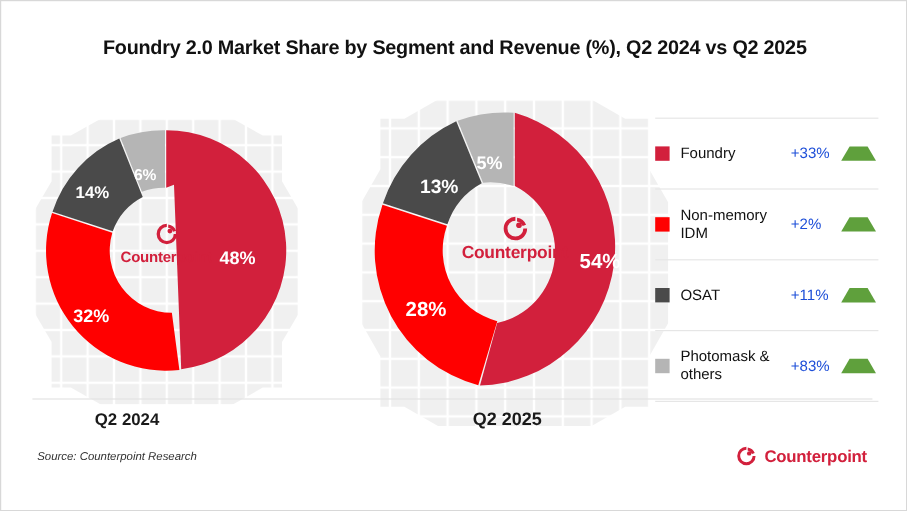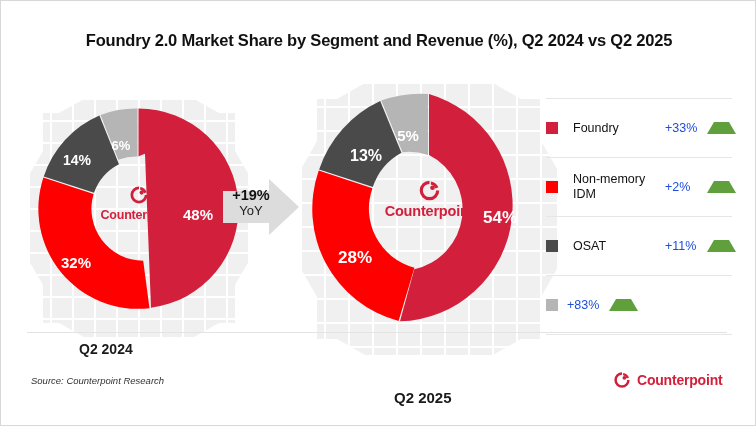--- a/index.html
+++ b/index.html
@@ -103,21 +103,21 @@
     width: 700px;
     height: 1px;
     background: #e3e3e3;
   }
   .period {
     position: absolute;
     color: #1a1a1a;
     white-space: nowrap;
   }
   .period-left  { left: 78px;  top: 340px; font-size: 14px; font-weight: bold; }
-  .period-right { left: 393px; top: 340px; font-size: 15px; font-weight: bold; margin-top: 48px; }
+  .period-right { left: 393px; top: 340px; font-size: 15px; font-weight: bold; }
 
   
   .source {
     position: absolute;
     left: 30px;
     top: 374px;
     font-size: 9.5px;
     font-style: italic;
     color: #333333;
   }
@@ -159,21 +159,20 @@
     height: 12px;
     flex: 0 0 12px;
     margin-right: 9px;
   }
   .legend-label {
     font-size: 12.5px;
     color: #111111;
     line-height: 1.18;
     width: 92px;
     flex: 0 0 92px;
-    margin-left: 6px;
   }
   .legend-delta {
     font-size: 12.5px;
     color: #1d4ed8;
     width: 42px;
     flex: 0 0 42px;
     text-align: left;
   }
   .legend-tri {
     width: 0; height: 0;
@@ -238,29 +237,20 @@
     <div class="center-logo" style="left:26px; top:83px; width:161px;">
       <svg class="mark" width="20" height="20" viewBox="0 0 40 40">
         <path d="M20 3 A17 17 0 1 0 37 20 L31.5 20 A11.5 11.5 0 1 1 20 8.5 Z" fill="#d2203c"></path>
         <path d="M22.5 4.2 A16.5 16.5 0 0 1 35.5 14.5 L30.5 16.4 A11.2 11.2 0 0 0 22.3 9.6 Z" fill="#d2203c"></path>
         <circle cx="25.2" cy="15.2" r="4.1" fill="#d2203c"></circle>
       </svg>
       <span class="word" style="font-size:12.5px;">Counterpoint</span>
     </div>
   </div>
 
-  <div class="arrow-badge">
-    <svg width="76" height="56" viewBox="0 0 76 56" style="position:absolute;left:0;top:0;">
-      <path d="M0 12 H46 V0 L76 28 L46 56 V44 H0 Z" fill="#dcdcdc"></path>
-    </svg>
-    <div class="txt">
-      <span class="pct">+19%</span>
-      <span class="yoy">YoY</span>
-    </div>
-  </div>
 
   <div class="donut-wrap" style="left:305px; top:86px; width:246px; height:246px;">
     <svg class="donut-svg" width="246" height="246" viewBox="0 0 246 246">
 
       <path fill="#d2203c" d="M 123 7 A 116 116 0 0 1 94.00 234.34 L 108.27 182.15 A 61 61 0 0 0 123 68 Z"></path>
 
       <path fill="#ff0000" d="M 92.57 233.96 A 116 116 0 0 1 12.73 83.62 L 66.45 101.15 A 61 61 0 0 0 108.42 180.63 Z"></path>
 
       <path fill="#4a4a4a" d="M 13.11 82.45 A 116 116 0 0 1 74.19 14.07 L 95.45 65.67 A 61 61 0 0 0 66.85 99.96 Z"></path>
 
@@ -315,19 +305,20 @@
 
     <div class="legend-row">
       <span class="legend-sw" style="background:#4a4a4a;"></span>
       <span class="legend-label">OSAT</span>
       <span class="legend-delta">+11%</span>
       <span class="legend-tri"></span>
     </div>
 
     <div class="legend-row">
       <span class="legend-sw" style="background:#b5b5b5;"></span>
+      <span class="legend-label">Photomask &amp; others</span>
       <span class="legend-delta">+83%</span>
       <span class="legend-tri"></span>
     </div>
 
   </div>
 
 </div>
 
 </body></html>

